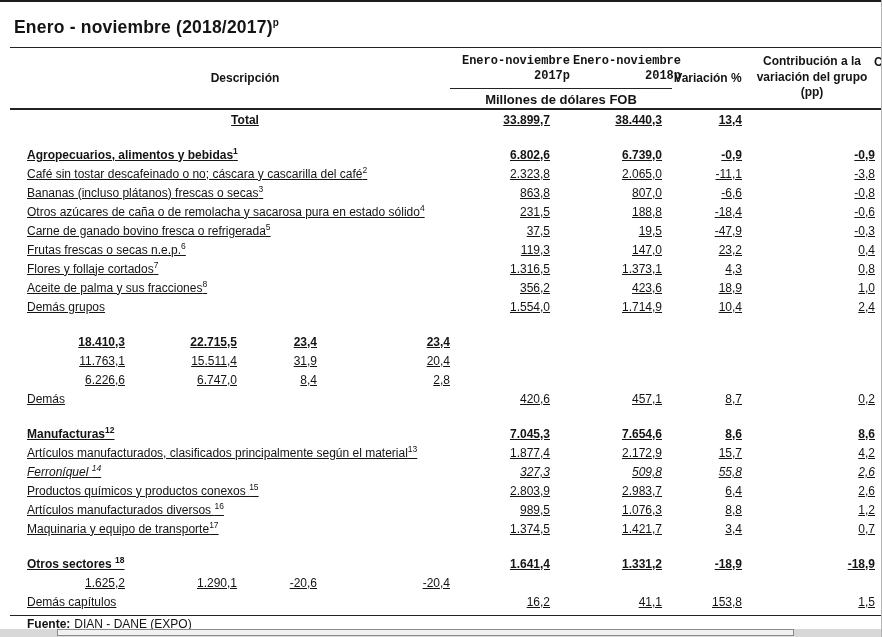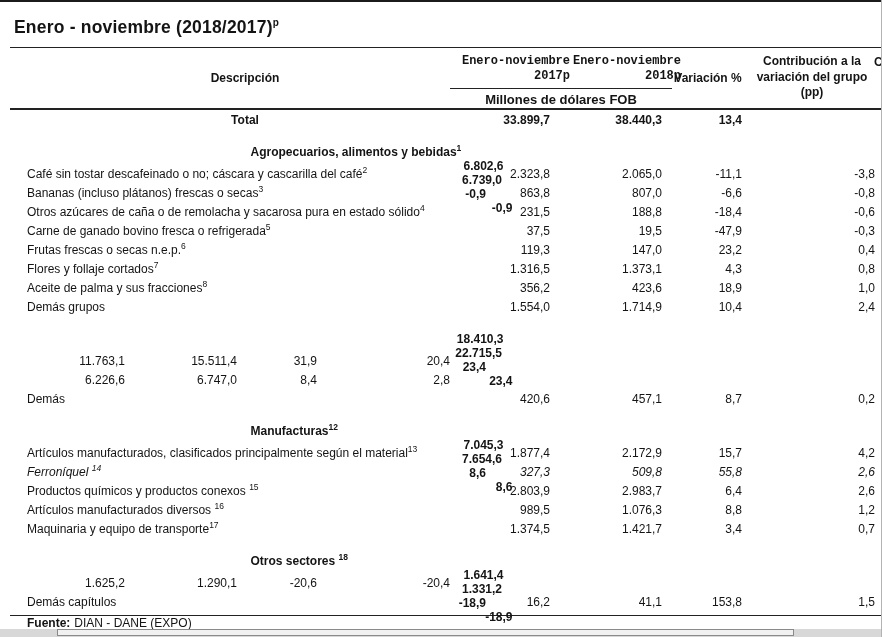--- a/index.html
+++ b/index.html
@@ -21,36 +21,36 @@
   .h-year{position:absolute;top:6px;line-height:15px;text-align:right;white-space:nowrap;font-family:Liberation Mono, monospace;}
   .h-2017{left:432px;width:128px;}
   .h-2018{left:545px;width:126px;}
   .h-year-underline{position:absolute;left:440px;top:40px;width:222px;border-bottom:1px solid #222;}
   .h-unit{position:absolute;left:440px;top:44px;width:222px;text-align:center;font-size:13px;}
   .h-var{position:absolute;left:658px;top:0;width:80px;height:100%;
          display:flex;align-items:center;justify-content:center;white-space:nowrap;}
   .h-contrib{position:absolute;left:737px;top:6px;width:130px;text-align:center;line-height:15.5px;}
   .h-cut{position:absolute;left:864px;top:7px;}
 
-  .tbody{position:relative;}
+  .tbody{position:relative;text-decoration:underline;}
   .row{display:flex;align-items:center;height:19px;}
   .spacer{height:16px;}
   .c-desc{width:425px;padding-left:17px;white-space:nowrap;overflow:visible;}
   .c-v2017{width:115px;text-align:right;}
   .c-v2018{width:112px;text-align:right;}
   .c-var{width:80px;text-align:right;}
   .c-contrib{width:133px;text-align:right;}
   .row sup{font-size:8.5px;line-height:0;}
   .row.total{font-weight:bold;}
   .row.total .c-desc{text-align:center;padding-left:45px;}
-  .row.group{font-weight:bold;flex-direction:column;}
+  .row.group{font-weight:bold;}
   .row.italic{font-style:italic;}
 
-  .footer-row{margin-top:4px;height:18px;border-top:1px solid #222;border-bottom:4px solid #ec4899;
-              padding-left:17px;display:flex;align-items:center;font-size:12px;white-space:nowrap;}
+  .footer-row{margin-top:4px;height:18px;border-top:1px solid #222;border-bottom:2px solid #ec4899;
+              padding-left:17px;display:flex;align-items:flex-end;font-size:12px;white-space:nowrap;}
   .footer-row b{margin-right:4px;}
 
   .hscroll{position:absolute;left:0;right:0;bottom:0;height:8px;background:#d8d8d8;}
   .hscroll-thumb{position:absolute;left:57px;width:737px;top:0px;height:7px;
                  background:#f1f1f1;border:1px solid #8a8a8a;}
 </style>
 </head>
 <body>
 
 <div class="top-edge"></div>

